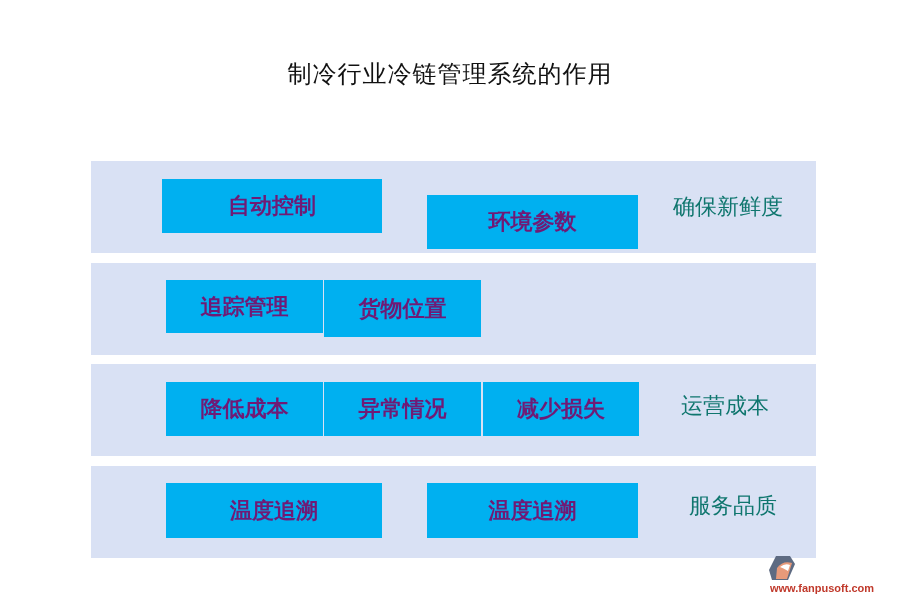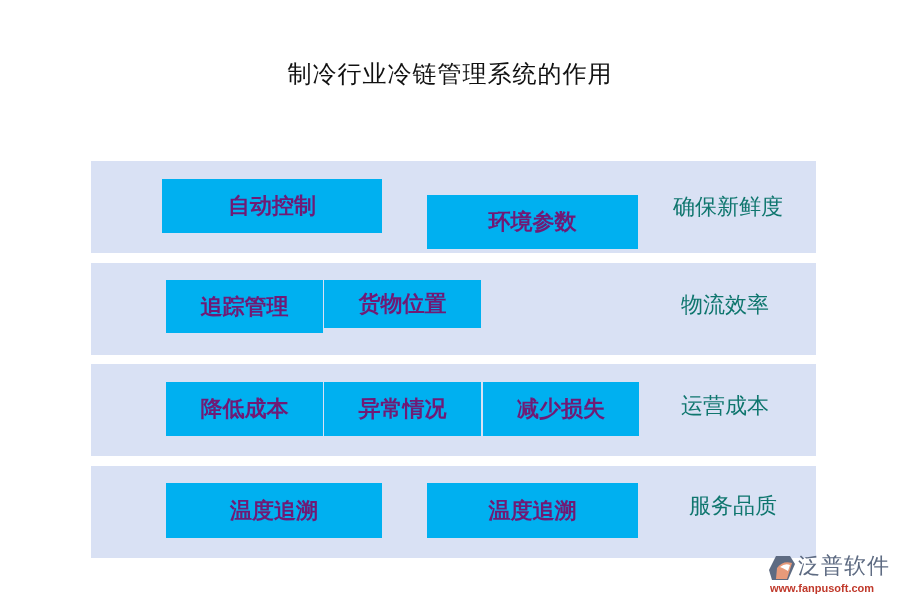--- a/index.html
+++ b/index.html
@@ -42,22 +42,21 @@
 <div class="title">制冷行业冷链管理系统的作用</div>
 
 <div class="panel" style="top:161px;height:92px;">
   <div class="box" style="left:71px;top:18px;width:220px;height:54px;">自动控制</div>
   <div class="box" style="left:336px;top:18px;width:211px;height:54px;margin-top:16px;">环境参数</div>
   <div class="label" style="left:582px;top:31px;">确保新鲜度</div>
 </div>
 
 <div class="panel" style="top:263px;height:92px;">
   <div class="box" style="left:75px;top:17px;width:157px;height:53px;">追踪管理</div>
-  <div class="box" style="left:233px;top:17px;width:157px;height:48px;">货物位置</div>
-  <div class="label" style="left:590px;top:27px;">物流效率</div>
+  <div class="box" style="left:233px;top:17px;width:157px;height:57px;">货物位置</div>
 </div>
 
 <div class="panel" style="top:364px;height:92px;">
   <div class="box" style="left:233px;top:18px;width:157px;height:54px;">异常情况</div>
   <div class="box" style="left:75px;top:18px;width:157px;height:54px;">降低成本</div>
   <div class="box" style="left:392px;top:18px;width:156px;height:54px;">减少损失</div>
   <div class="label" style="left:590px;top:27px;">运营成本</div>
 </div>
 
 <div class="panel" style="top:466px;height:92px;">
@@ -65,15 +64,14 @@
   <div class="box" style="left:336px;top:17px;width:211px;height:55px;">温度追溯</div>
   <div class="label" style="left:598px;top:25px;text-align:center;">服务品质</div>
 </div>
 
 <div class="logo">
   <svg class="logo-mark" viewBox="0 0 28 26">
     <polygon points="8,1 22,1 27,9 20,25 4,25 1,15" fill="#5e6b82"></polygon>
     <path d="M9,13 Q15,5 24,8 L19,24 L8,24 Z" fill="#e79a7a"></path>
     <path d="M12,12 Q17,8 22,10 L20,16 Q15,13 12,12 Z" fill="#ffffff"></path>
   </svg>
-  <div class="logo-name">泛普软件</div>
   <div class="logo-url">www.fanpusoft.com</div>
 </div>
 
 </body></html>

